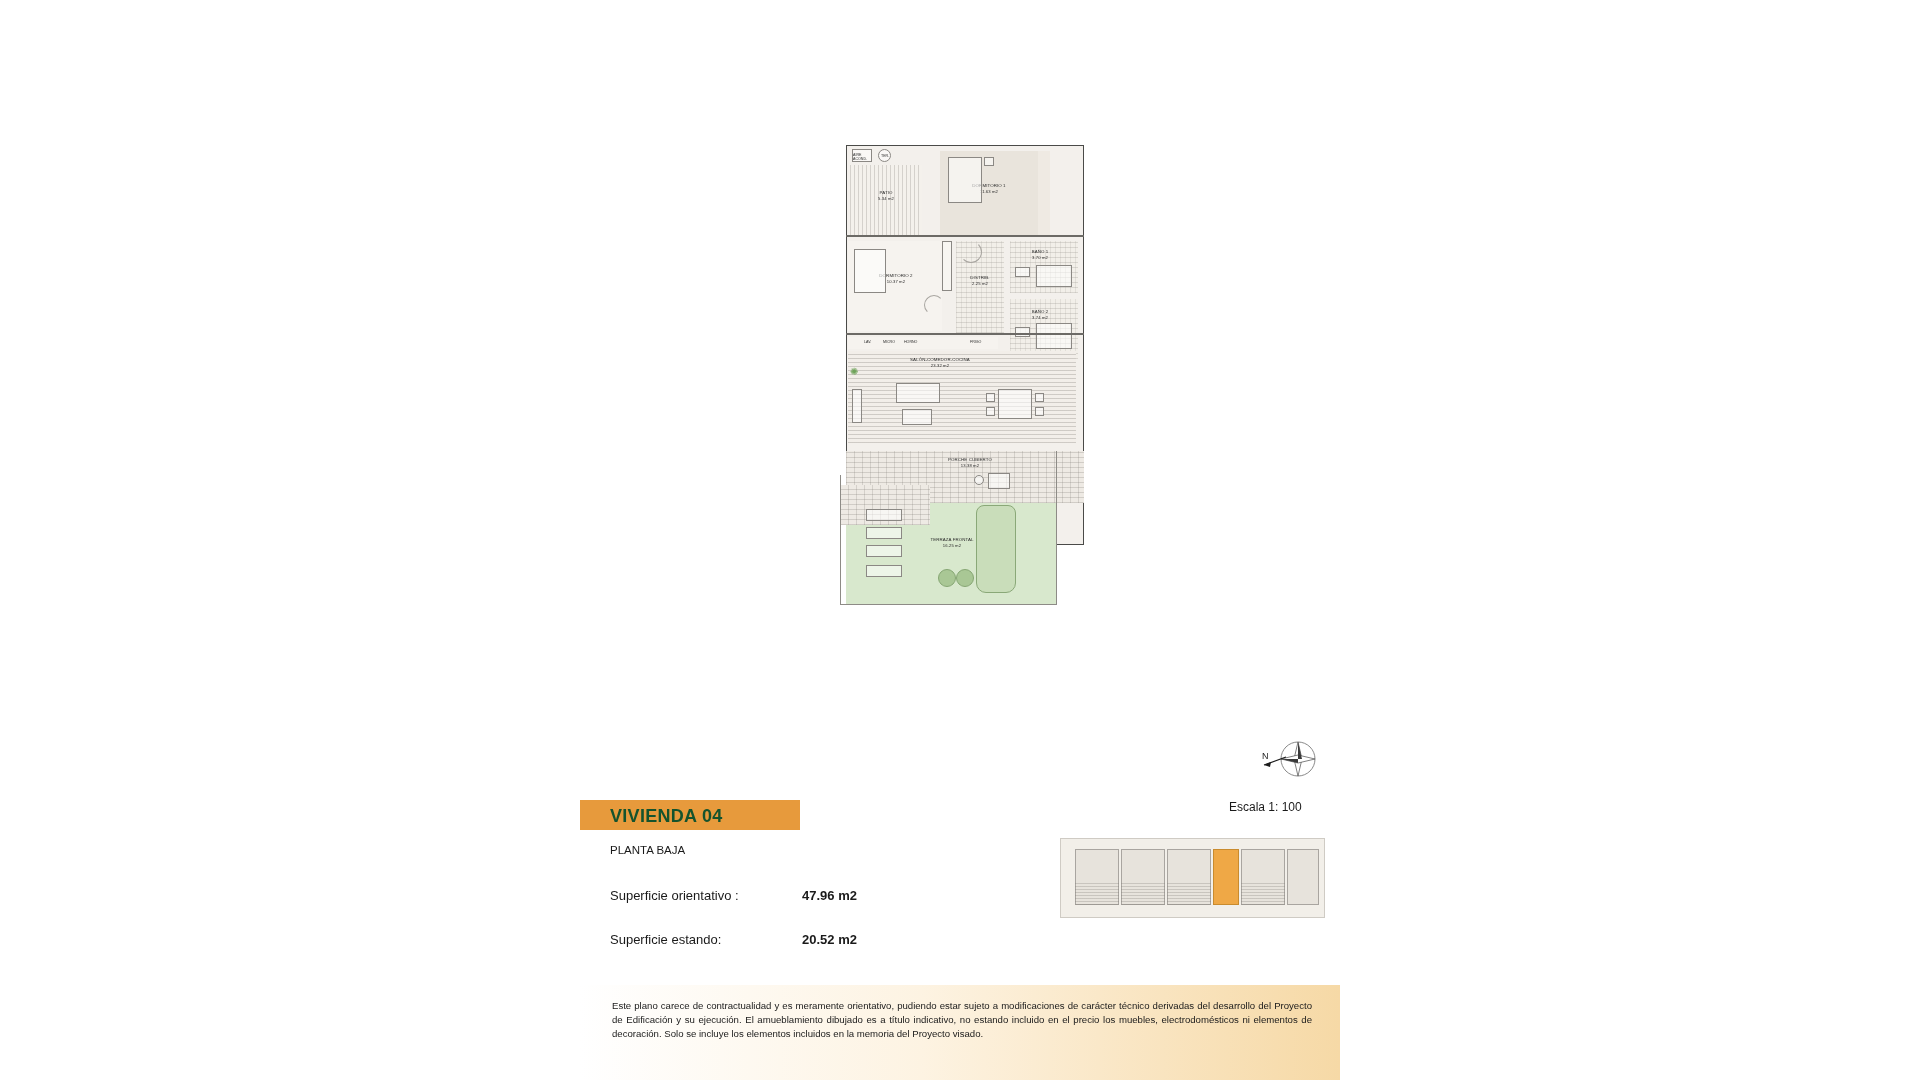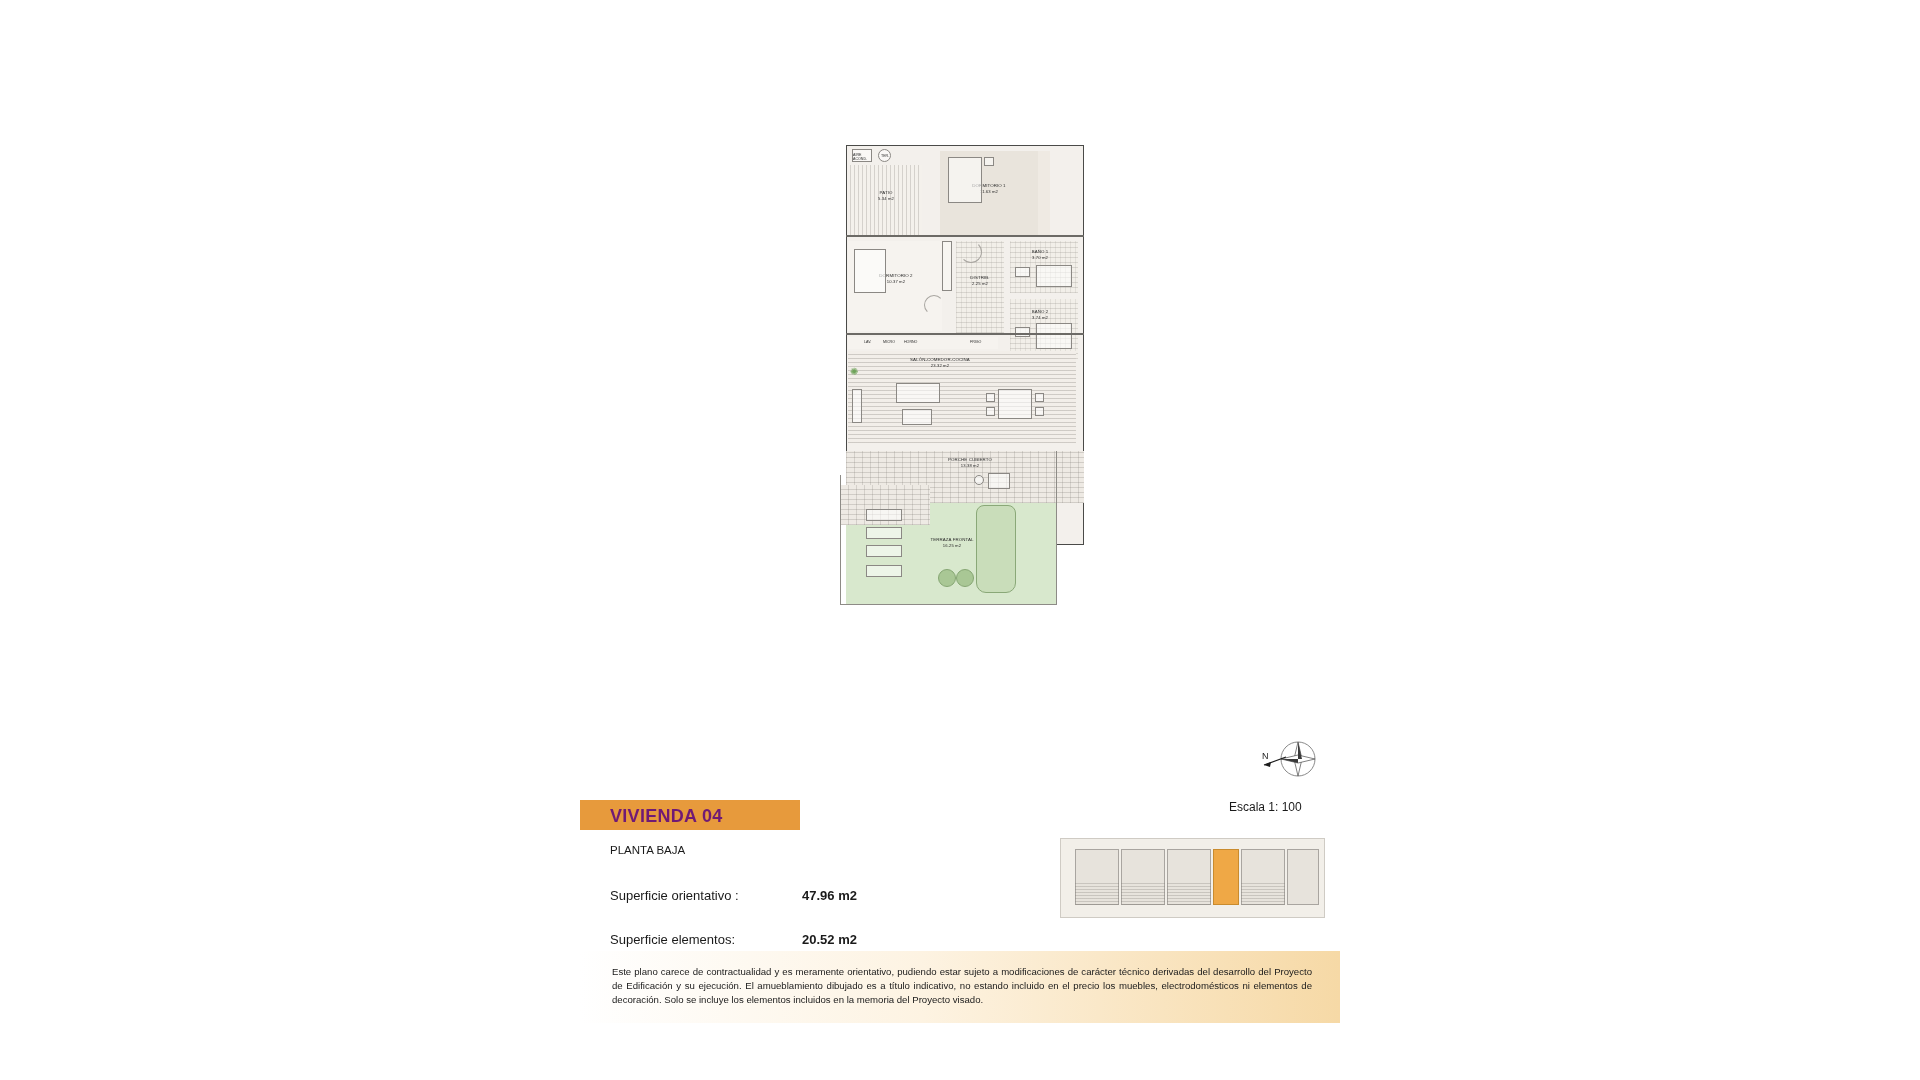--- a/index.html
+++ b/index.html
@@ -152,21 +152,21 @@
     position: absolute;
     left: 0px; top: 0px;
     width: 220px; height: 30px;
     background: #e79a3c;
   }
   #titlebar .t {
     position: absolute;
     left: 30px; top: 6px;
     font-size: 18px;
     font-weight: bold;
-    color: #701a75;
+    color: #14532d;
     letter-spacing: 0.3px;
   }
   #subtitle {
     position: absolute;
     left: 30px; top: 44px;
     font-size: 11.5px;
     font-weight: normal;
     color: #1a1a1a;
   }
   .sup-row {
@@ -213,23 +213,23 @@
   #keyplan .kp-hatch {
     position: absolute;
     background:
       repeating-linear-gradient(0deg, rgba(130,126,120,0.3) 0px, rgba(130,126,120,0.3) 1px, rgba(0,0,0,0) 1px, rgba(0,0,0,0) 3px);
   }
 
   
   #footer {
     position: absolute;
     left: 580px;
-    top: 951px;
+    top: 985px;
     width: 760px;
-    height: 72px;
+    height: 95px;
     background: linear-gradient(90deg, #ffffff 0%, #fdf3e2 45%, #f6d9a6 100%);
   }
   #footer p {
     position: absolute;
     left: 32px;
     top: 14px;
     width: 700px;
     margin: 0;
     font-size: 9.6px;
     line-height: 14px;
@@ -377,21 +377,21 @@
       <span class="t">VIVIENDA 04</span>
     </div>
     <div id="subtitle">PLANTA BAJA</div>
 
     <div class="sup-row" style="top:88px;">
       <span class="lbl">Superficie orientativo :</span>
       <span class="val">47.96 m2</span>
     </div>
 
     <div class="sup-row" style="top:132px;">
-      <span class="lbl">Superficie elementos:</span>
+      <span class="lbl">Superficie estando:</span>
       <span class="val">20.52 m2</span>
     </div>
   </div>
 
   <div id="scale-text">Escala 1: 100</div>
 
   <div id="keyplan">
     <div class="kp-unit" style="left:14px; top:10px; width:44px; height:56px;"></div>
     <div class="kp-unit" style="left:60px; top:10px; width:44px; height:56px;"></div>
     <div class="kp-unit" style="left:106px; top:10px; width:44px; height:56px;"></div>

